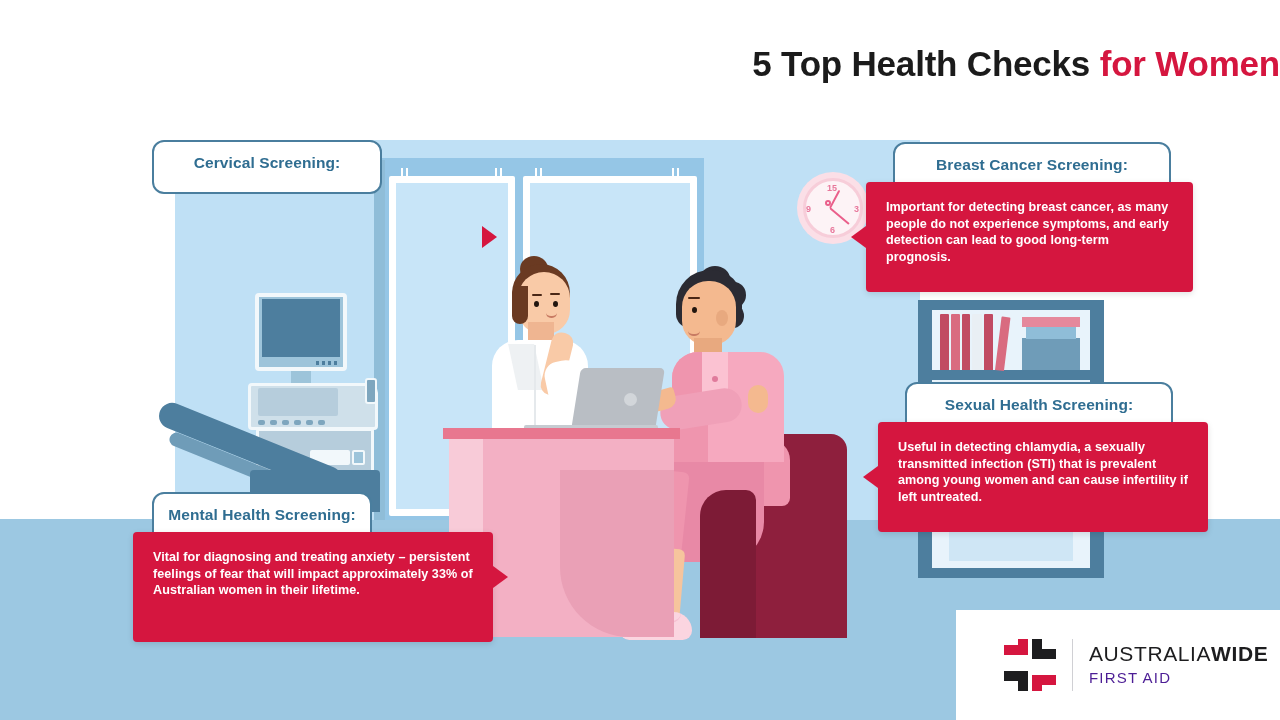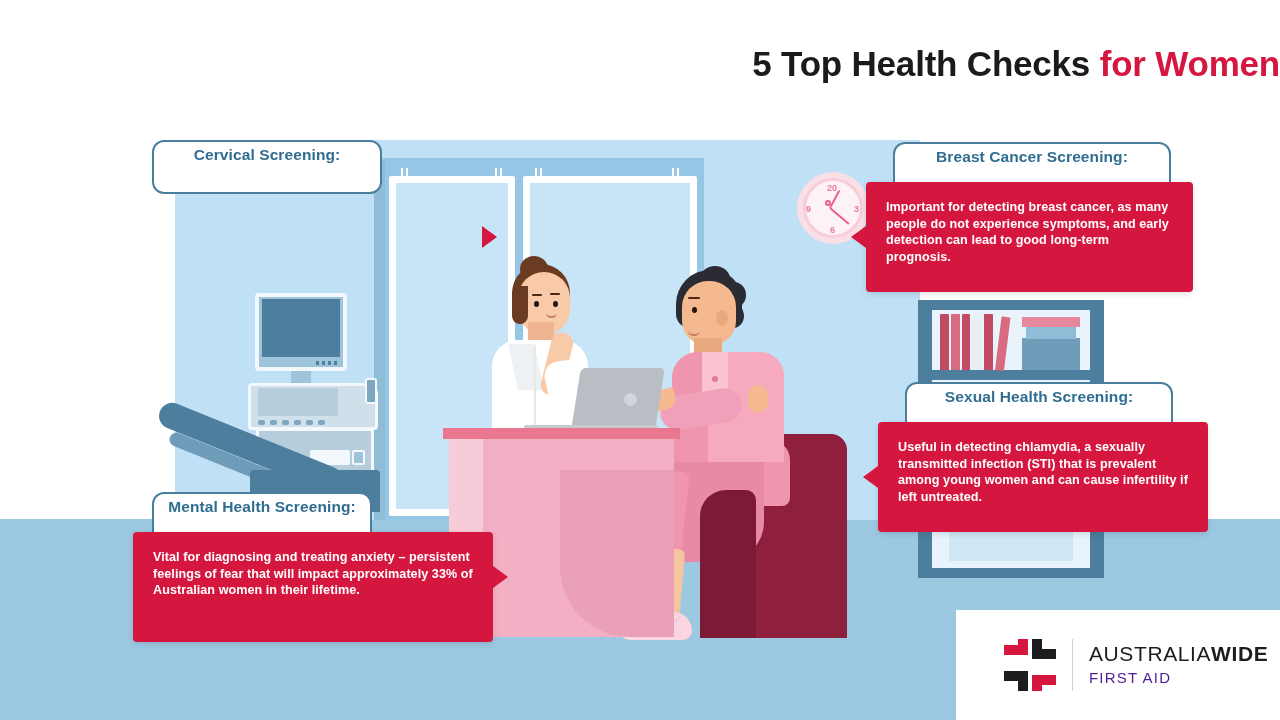--- a/index.html
+++ b/index.html
@@ -254,21 +254,21 @@
   .cane {
     position:absolute; left:640px; top:520px; width:2px; height:120px;
     background:#3a3a42; transform:rotate(6deg);
   }
 
   
   .hdr-card {
     position:absolute; background:#ffffff;
     border:2px solid #4a7e9e; border-radius:12px;
     display:flex; align-items:flex-start; justify-content:center;
-    padding-top:4px;
+    padding-top:12px;
   }
   .hdr-title {
     color:#2f6d91; font-size:15.5px; font-weight:bold;
     letter-spacing:.1px; white-space:nowrap;
   }
 
   
   .callout {
     position:absolute; background:#d5163f; border-radius:4px;
     box-shadow:0 2px 6px rgba(0,0,0,0.12);
@@ -320,21 +320,21 @@
 
   <div class="win-outer" style="left:516px; top:158px; width:188px; height:362px;"></div>
   <div class="win" style="left:523px; top:176px; width:174px; height:340px;"></div>
   <div class="hook" style="left:535px; top:168px;"></div>
   <div class="hook" style="left:672px; top:168px;"></div>
 
   <div class="pole"></div>
 
   <div class="clock-outer">
     <div class="clock-face"></div>
-    <div class="clock-num" style="left:30px; top:11px;">20</div>
+    <div class="clock-num" style="left:30px; top:11px;">15</div>
     <div class="clock-num" style="left:57px; top:32px;">3</div>
     <div class="clock-num" style="left:33px; top:53px;">6</div>
     <div class="clock-num" style="left:9px; top:32px;">9</div>
     <div class="hand" style="left:33px; top:35px; width:20px; height:2px; transform:rotate(-62deg);"></div>
     <div class="hand" style="left:33px; top:35px; width:25px; height:2px; transform:rotate(40deg);"></div>
     <div class="clock-dot"></div>
   </div>
 
   <div class="shelf-unit">
     <div class="shelf-back" style="left:14px; top:0; width:158px; height:278px; background:#e8f3fb;"></div>

